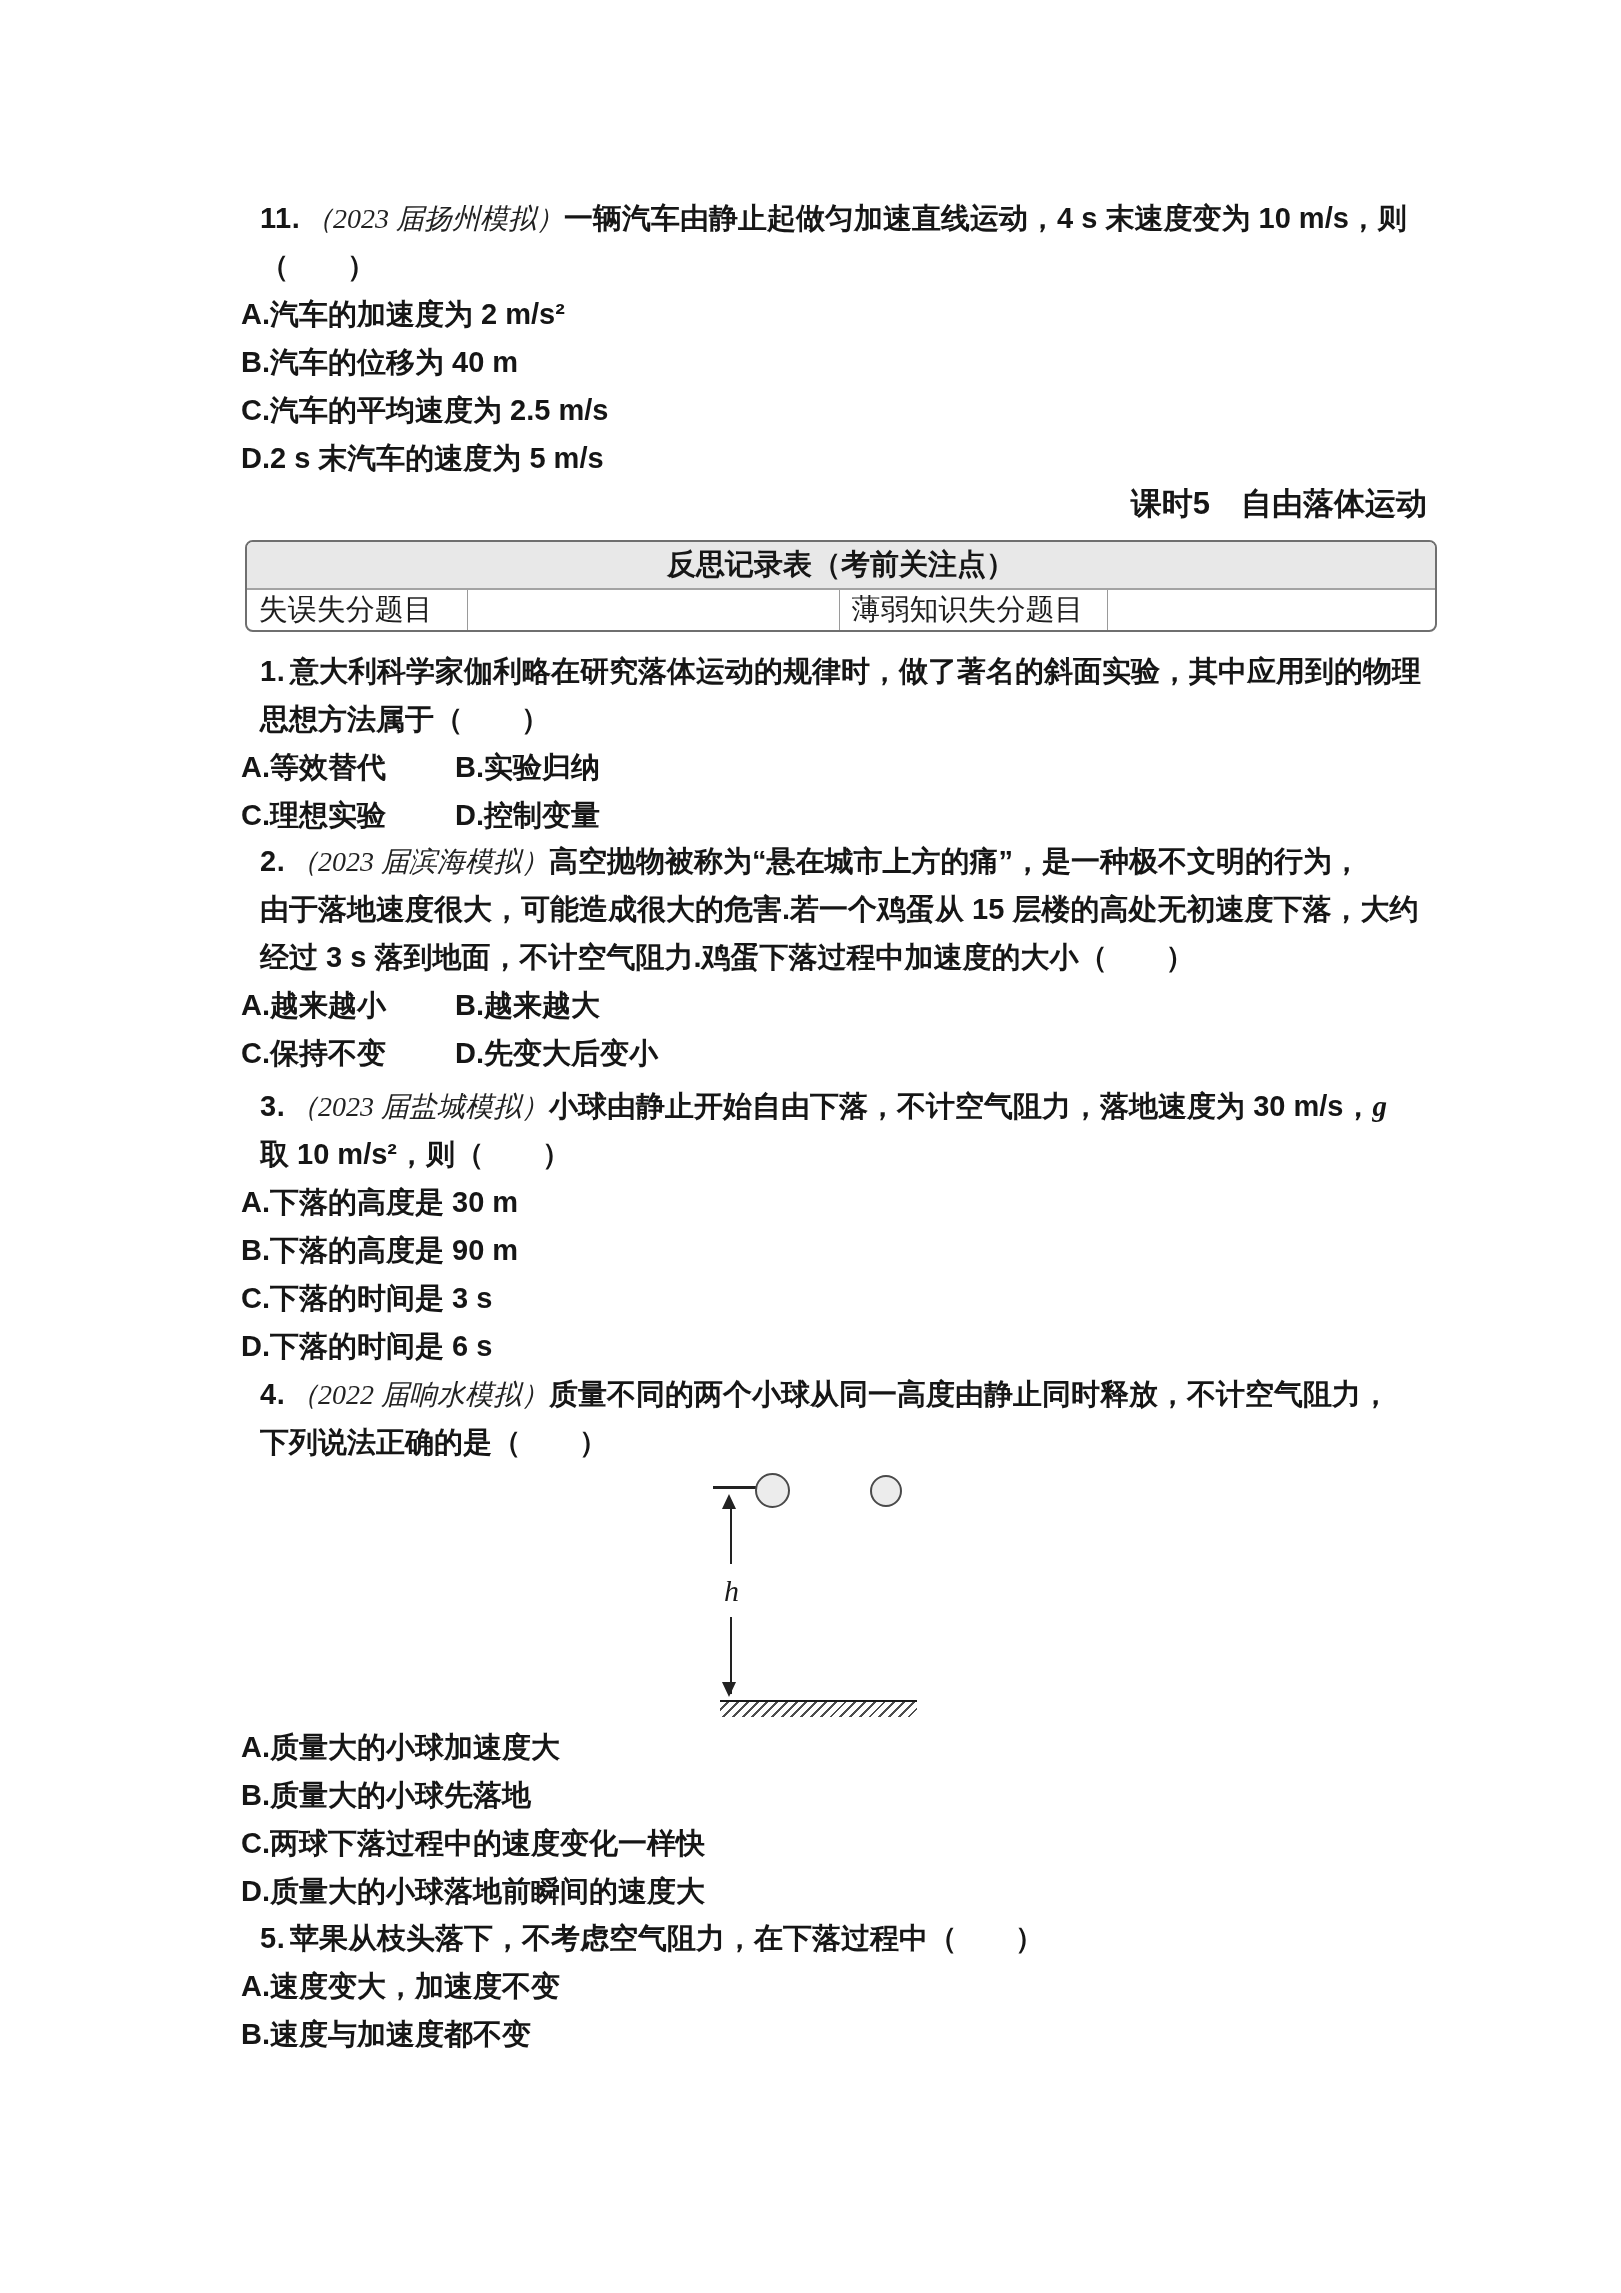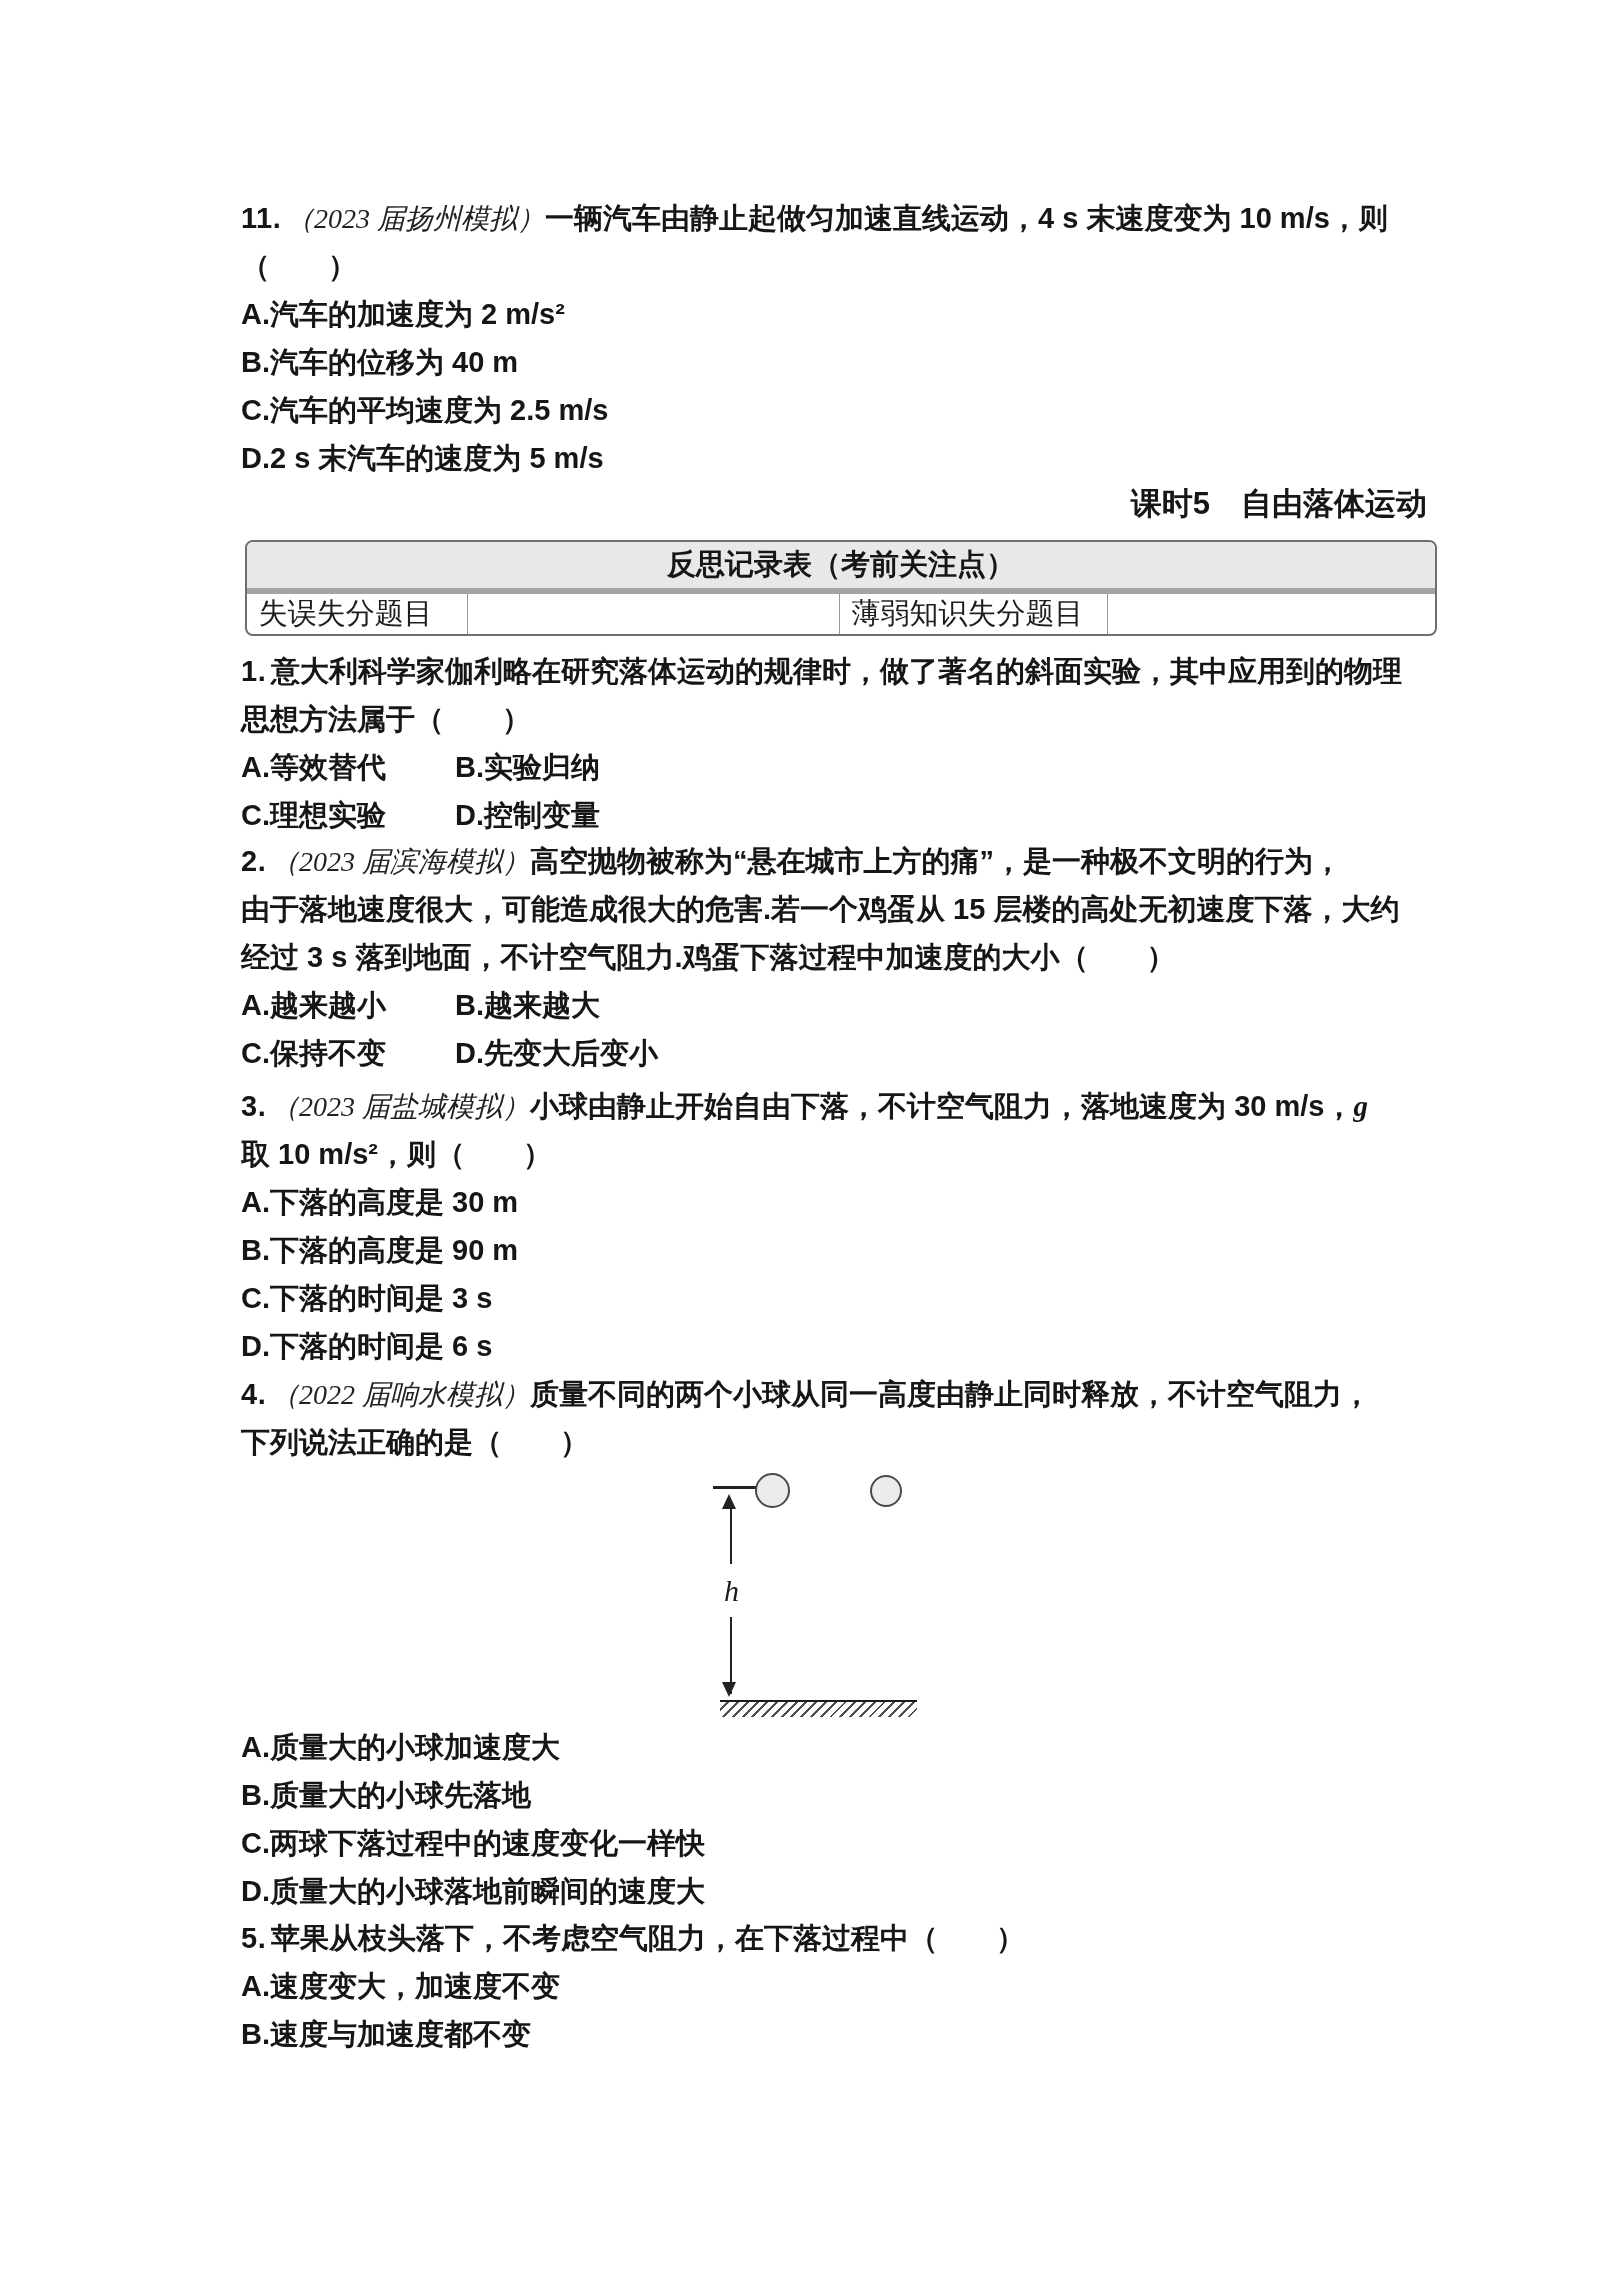--- a/index.html
+++ b/index.html
@@ -8,21 +8,21 @@
     width: 1621px;
     height: 2294px;
     background: #ffffff;
     font-family: "Liberation Sans", "DejaVu Sans", sans-serif;
     color: #161616;
     font-size: 29px;
     overflow: hidden;
   }
   .block { position: absolute; left: 241px; width: 1186px; }
   .line { height: 48px; line-height: 48px; white-space: nowrap; }
-  .stem { font-weight: 600; }
+  .stem { font-weight: 600; margin-left: 19px; }
   .opt-line { font-weight: 700; }
   .qnum { font-weight: 700; margin-right: 4.9px; letter-spacing: 0.5px; }
   .qsrc {
     font-family: "Liberation Serif", "DejaVu Serif", serif;
     font-style: italic;
     font-weight: 400;
     font-size: 28px;
     color: #222;
   }
   .pair-first { display: inline-block; min-width: 214px; }
@@ -37,21 +37,21 @@
   
   .rtable {
     position: absolute; left: 245px; top: 540px; width: 1192px;
     border: 2px solid #6f6f6f; border-radius: 7.8px;
     background: #ffffff; overflow: hidden; box-sizing: border-box;
   }
   .rtable-header {
     height: 46px; background: #e8e8e8;
     display: flex; align-items: center; justify-content: center;
     font-weight: 700; font-size: 29px;
-    border-bottom: 6px solid #a3a3a3;
+    border-bottom: 2px solid #a3a3a3;
   }
   .rtable-row { display: flex; height: 40px; }
   .rcell {
     box-sizing: border-box;
     display: flex; align-items: center;
     padding-left: 11.8px;
     border-right: 1.5px solid #9a9a9a;
     font-weight: 400; color: #1d1d1d;
   }
   .rcell:last-child { border-right: none; }

